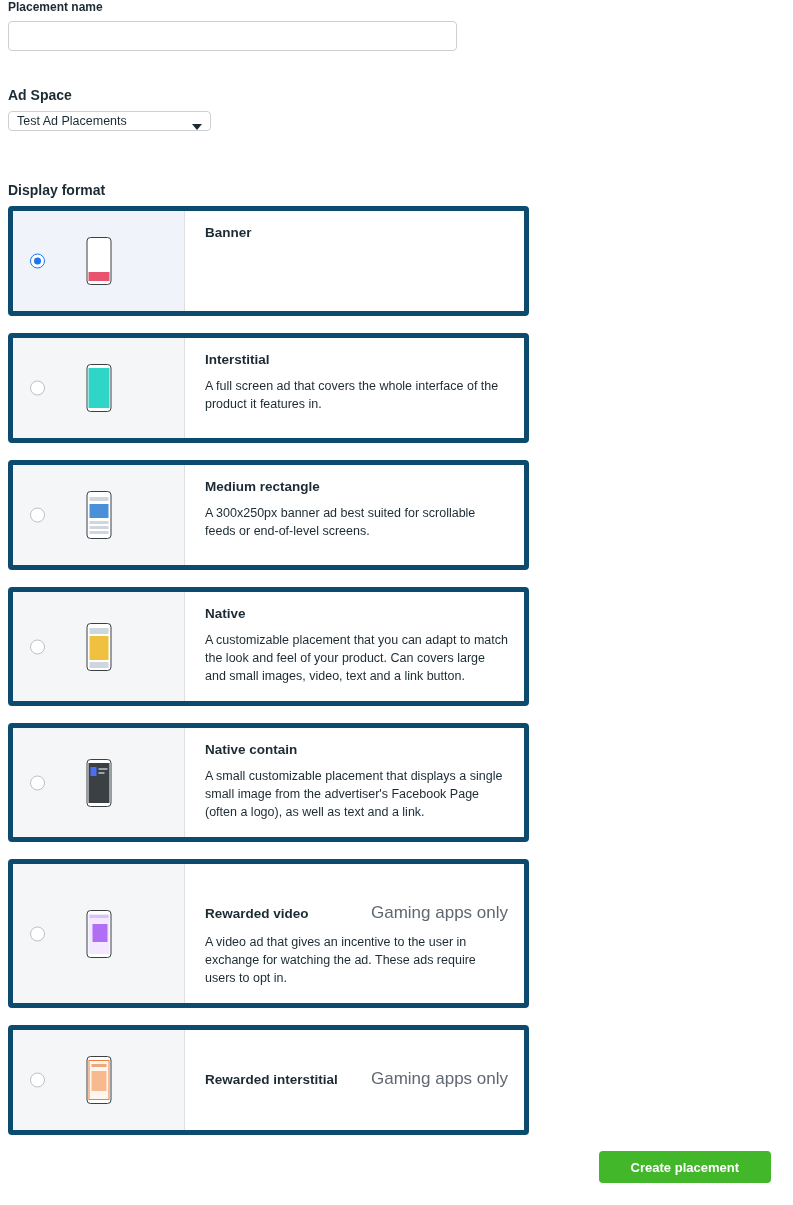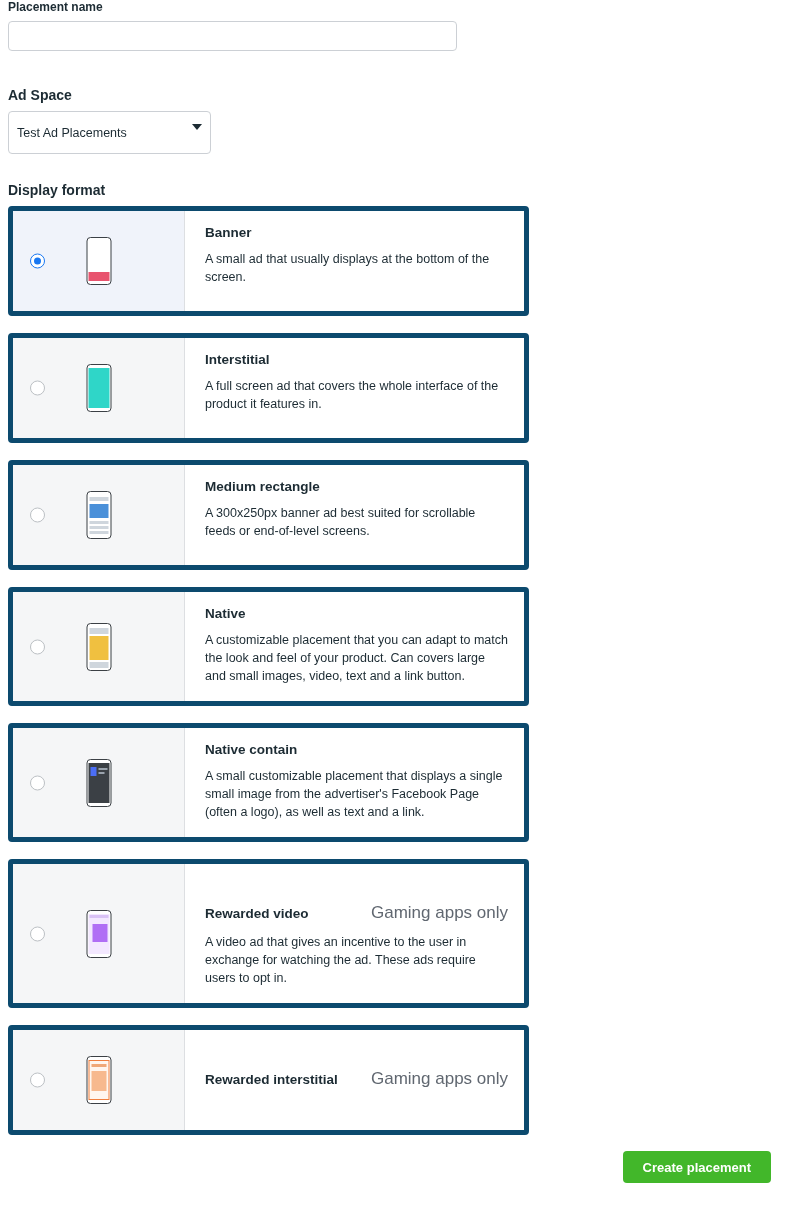--- a/index.html
+++ b/index.html
@@ -48,21 +48,21 @@
   .select-wrap {
     margin-left: 8px;
     position: relative;
     width: 203px;
     height: 31px;
   }
   select.select-box {
     appearance: none;
     -webkit-appearance: none;
     width: 203px;
-    height: 43px;
+    height: 20px;
     border: 1px solid #ccd0d5;
     border-radius: 4px;
     background: #fff;
     font-size: 12.5px;
     color: #1c2b33;
     padding: 0 26px 0 8px;
     font-family: "Liberation Sans", sans-serif;
     outline: none;
   }
   .select-arrow {
@@ -169,21 +169,21 @@
     right: 22px;
     bottom: 22px;
   }
   .primary-btn {
     background: #42b72a;
     border: none;
     border-radius: 4px;
     color: #fff;
     font-size: 13px;
     font-weight: bold;
-    padding: 0 20px;
+    padding: 0 32px;
     height: 32px;
     cursor: pointer;
     font-family: "Liberation Sans", sans-serif;
   }
 </style>
 </head>
 <body>
 
 <div class="page">
 
@@ -211,21 +211,20 @@
             <div class="phone">
               <div class="screen" style="background:#fff;">
                 <div style="position:absolute;left:0;right:0;bottom:0;height:9px;background:#e8536e;"></div>
               </div>
             </div>
           </div>
           <div class="card-right">
             <div class="card-head">
               <div class="card-title">Banner</div>
             </div>
-            <div class="card-desc">A small ad that usually displays at the bottom of the screen.</div>
           </div>
         </div>
         <div class="format-card">
           <div class="card-left">
             <div class="radio"></div>
             <div class="phone">
               <div class="screen" style="background:#2fd6c8;"></div>
             </div>
           </div>
           <div class="card-right">

